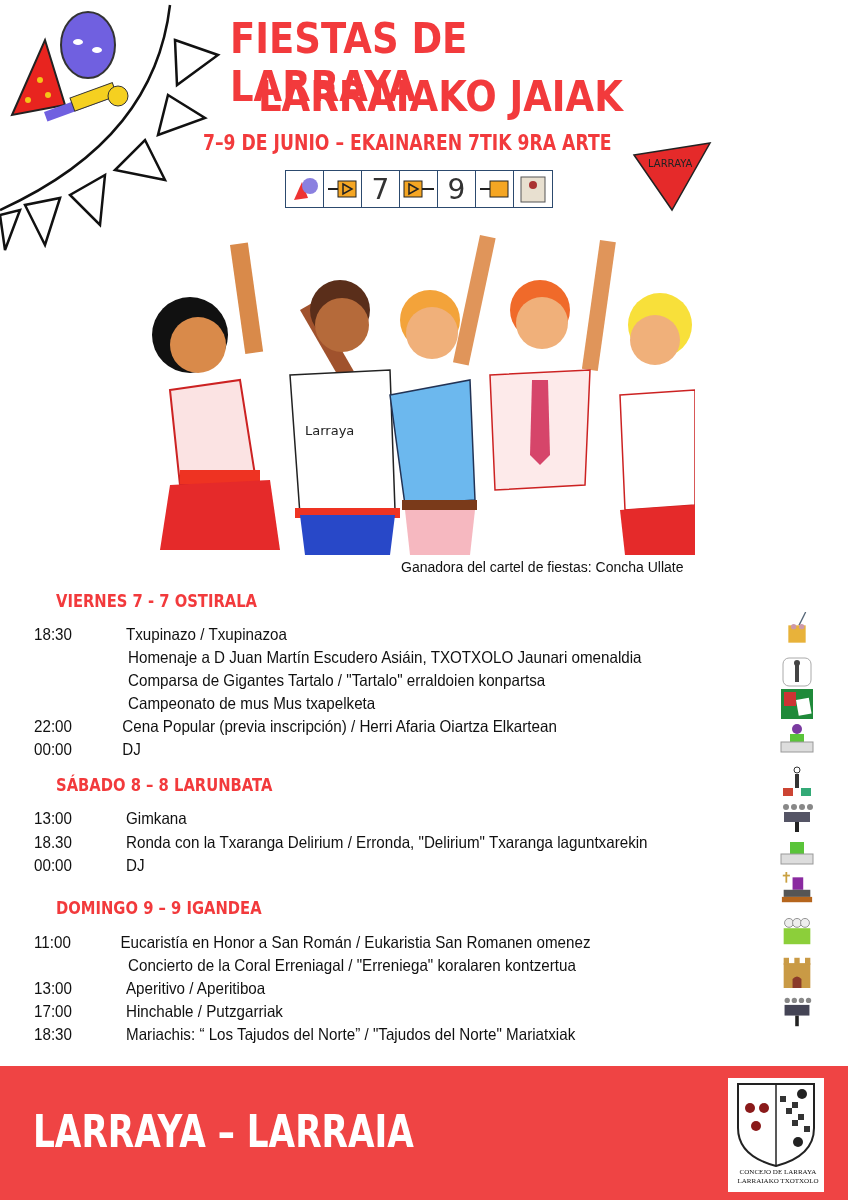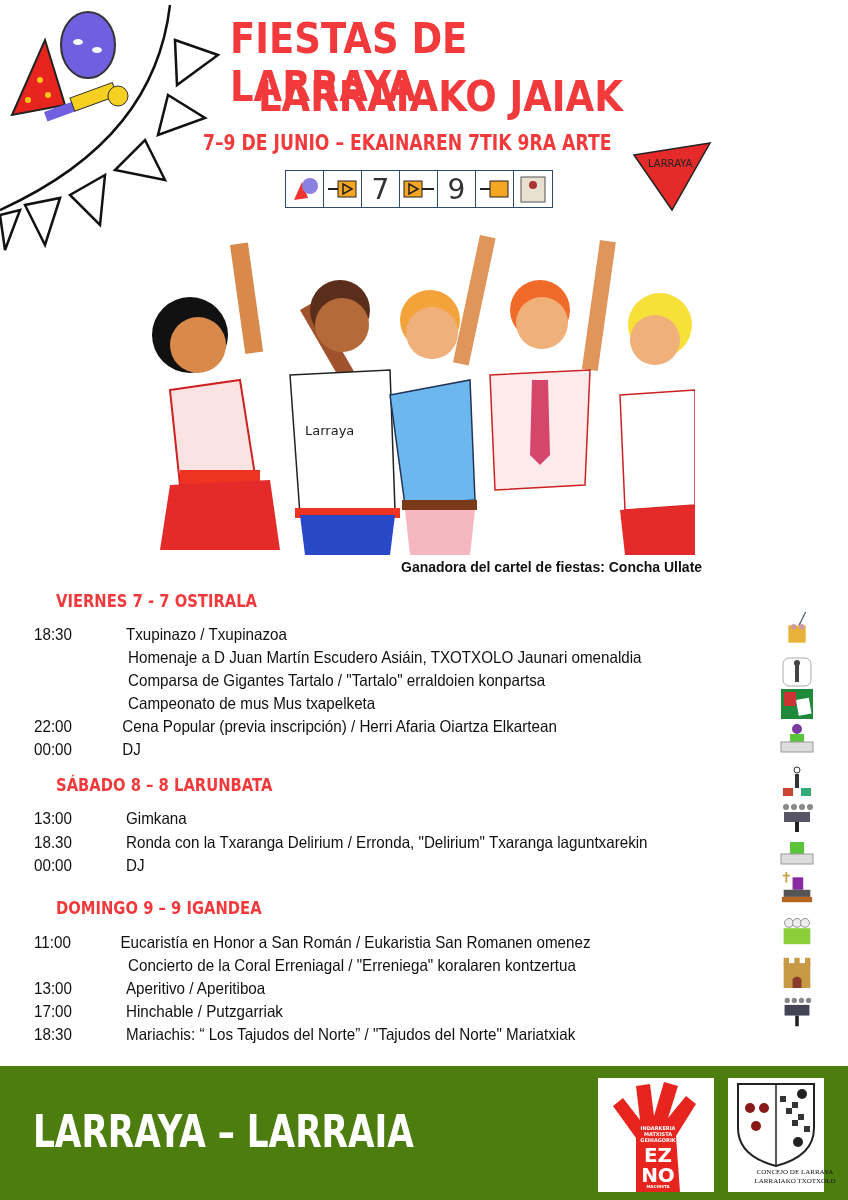--- a/index.html
+++ b/index.html
@@ -5,33 +5,33 @@
   html, body { margin:0; padding:0; }
   body { width:848px; height:1200px; background:#ffffff; position:relative; overflow:hidden; font-family:"Liberation Sans", sans-serif; color:#111; }
   .title { position:absolute; left:0; width:848px; text-align:center; color:#f23a3c; font-family:"DejaVu Sans", sans-serif; font-weight:bold; letter-spacing:0px; }
   .t1 { top:14px; left:230px; width:440px; font-size:43px; line-height:48px; transform:scaleX(0.86); transform-origin:left top; text-align:left; }
   .t2 { top:72px; left:258px; width:440px; font-size:43px; line-height:48px; transform:scaleX(0.86); transform-origin:left top; text-align:left; }
   .t3 { top:131px; left:203px; width:560px; font-size:21px; line-height:24px; transform:scaleX(0.82); transform-origin:left top; text-align:left; }
   .pictos { position:absolute; top:170px; left:285px; display:flex; gap:0; border:1px solid #2c4a6e; }
   .picto { width:38px; height:36px; border-right:1px solid #2c4a6e; background:#fff; display:flex; align-items:center; justify-content:center; font-family:"DejaVu Sans", sans-serif; font-size:28px; color:#333; box-sizing:border-box; }
   .picto:last-child { border-right:none; }
   .illus { position:absolute; top:215px; left:130px; width:565px; height:340px; }
-  .caption { position:absolute; top:559px; left:401px; font-size:14px; color:#111;font-weight:bold; }
+  .caption { position:absolute; top:559px; left:401px; font-size:14px; color:#111; }
   .day { position:absolute; left:56px; color:#f23a3c; font-family:"DejaVu Sans", sans-serif; font-weight:bold; font-size:18px; transform:scaleX(0.82); transform-origin:left top; white-space:nowrap; }
   .row { position:absolute; left:34px; font-size:16.5px; line-height:20px; white-space:nowrap; transform:scaleX(0.92); transform-origin:left top; }
   .row .time { display:inline-block; width:100px; }
   .row.indent { left:128px; }
   .icons { position:absolute; left:780px; width:34px; }
   .ic { position:absolute; width:34px; height:32px; left:0; }
-  .footer { position:absolute; left:0; top:1066px; width:848px; height:134px; background:#4d7c0f; }
+  .footer { position:absolute; left:0; top:1066px; width:848px; height:134px; background:#ef4444; }
   .footer-title { position:absolute; left:33px; top:40px; color:#fff; font-family:"DejaVu Sans", sans-serif; font-weight:bold; font-size:44px; transform:scaleX(0.78); transform-origin:left top; white-space:nowrap; }
   .logo-box { position:absolute; top:12px; width:116px; height:114px; background:#fff; }
   .logo-ez { left:598px; }
   .logo-concejo { left:728px; width:96px; }
-  .concejo-text { position:absolute; bottom:6px; left:17px; width:100px; text-align:center; font-family:"Liberation Serif", serif; font-size:7px; line-height:9px; color:#111; }
+  .concejo-text { position:absolute; bottom:6px; left:0; width:100px; text-align:center; font-family:"Liberation Serif", serif; font-size:7px; line-height:9px; color:#111; }
 </style>
 </head>
 <body>
 
 <svg style="position:absolute;left:0;top:0" width="230" height="260" viewBox="0 0 230 260">
   <g>
     <polygon points="12,115 45,40 65,105" fill="#e8241f" stroke="#222" stroke-width="2"></polygon>
     <circle cx="28" cy="100" r="3" fill="#f5c518"></circle>
       <circle cx="40" cy="80" r="3" fill="#f5c518"></circle>
       <circle cx="48" cy="95" r="3" fill="#f5c518"></circle>
@@ -237,31 +237,20 @@
       <circle cx="22" cy="5" r="3" fill="#888"></circle>
       <circle cx="30" cy="5" r="3" fill="#888"></circle>
       <rect x="3" y="10" width="28" height="12" fill="#445"></rect>
       <rect x="15" y="22" width="4" height="12" fill="#222"></rect>
     </svg>
 </div>
 
 <div class="footer">
   <div class="footer-title">LARRAYA – LARRAIA</div>
 
-  <div class="logo-box logo-ez">
-    <svg width="116" height="114" viewBox="0 0 116 114">
-      <path d="M38,114 L38,60 L15,28 L25,20 L42,42 L38,8 L52,6 L56,38 L66,4 L80,8 L70,40 L88,18 L98,26 L78,58 L82,114 Z" fill="#e8241f"></path>
-      <text x="60" y="52" font-size="5" fill="#fff" text-anchor="middle" font-family="DejaVu Sans, sans-serif" font-weight="bold">INDARKERIA</text>
-      <text x="60" y="58" font-size="5" fill="#fff" text-anchor="middle" font-family="DejaVu Sans, sans-serif" font-weight="bold">MATXISTA</text>
-      <text x="60" y="64" font-size="5" fill="#fff" text-anchor="middle" font-family="DejaVu Sans, sans-serif" font-weight="bold">GEHIAGORIK</text>
-      <text x="60" y="84" font-size="20" fill="#fff" text-anchor="middle" font-family="DejaVu Sans, sans-serif" font-weight="bold">EZ</text>
-      <text x="60" y="104" font-size="20" fill="#fff" text-anchor="middle" font-family="DejaVu Sans, sans-serif" font-weight="bold">NO</text>
-      <text x="60" y="110" font-size="4" fill="#fff" text-anchor="middle" font-family="DejaVu Sans, sans-serif" font-weight="bold">MACHISTA</text>
-    </svg>
-  </div>
 
   <div class="logo-box logo-concejo">
     <svg width="96" height="90" viewBox="0 0 96 90">
       <path d="M10,6 L86,6 L86,50 Q86,78 48,88 Q10,78 10,50 Z" fill="#fff" stroke="#222" stroke-width="2"></path>
       <line x1="48" y1="6" x2="48" y2="88" stroke="#222" stroke-width="1.5"></line>
       <circle cx="22" cy="30" r="5" fill="#8a1a1a"></circle>
         <circle cx="36" cy="30" r="5" fill="#8a1a1a"></circle>
         <circle cx="28" cy="48" r="5" fill="#8a1a1a"></circle>
       <g fill="#333">
           <rect x="52" y="18" width="6" height="6"></rect>

